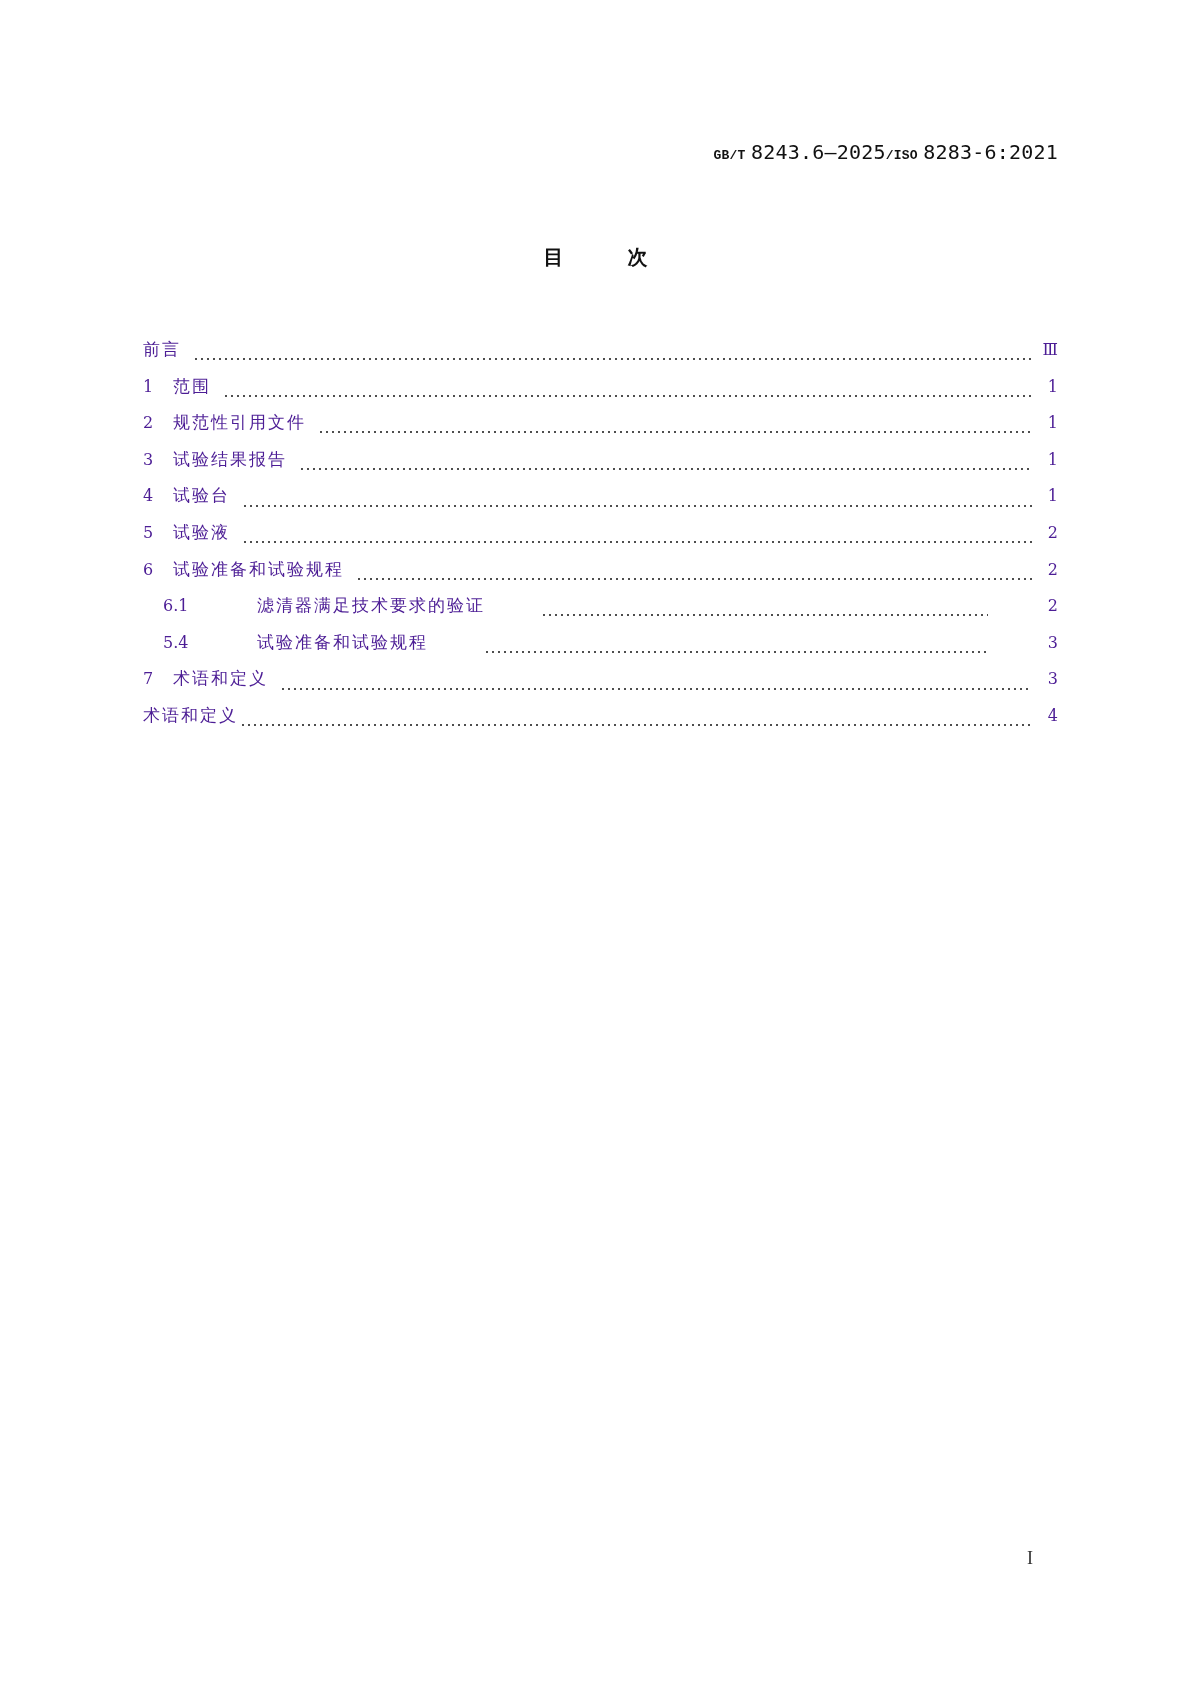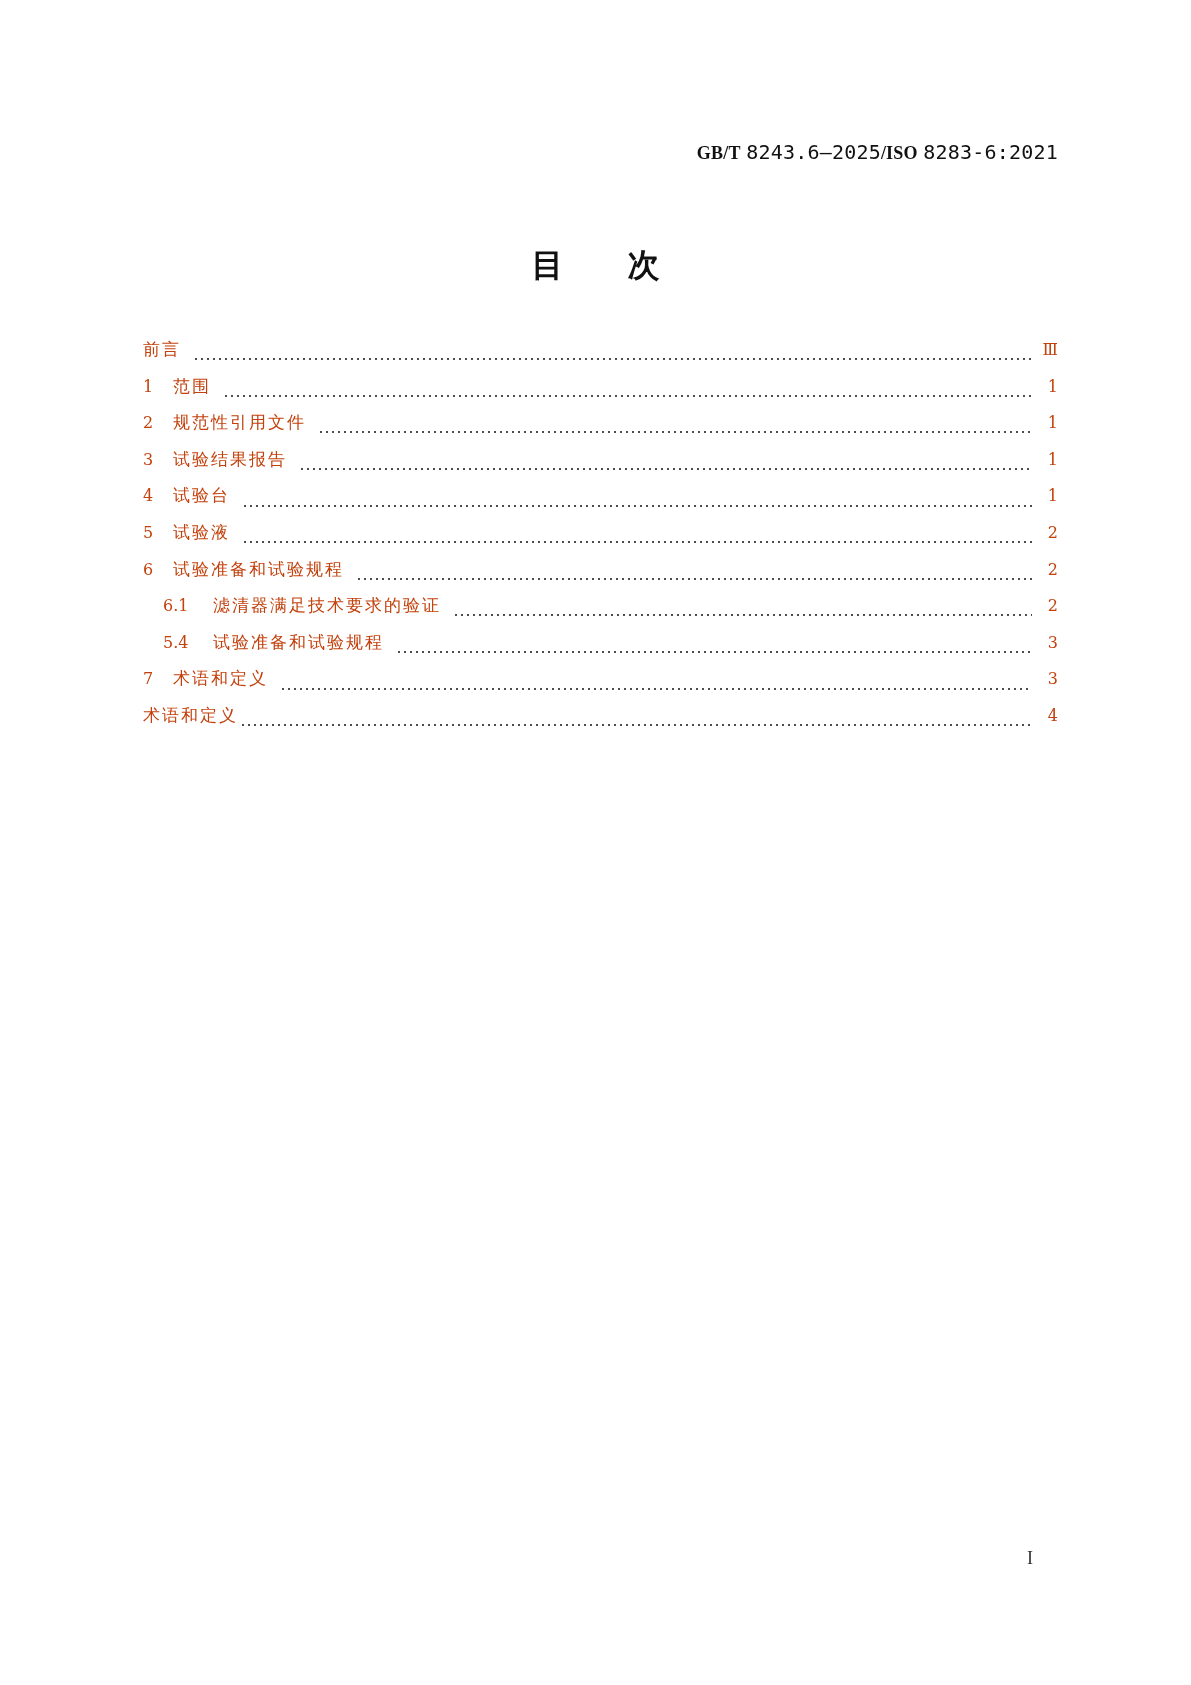--- a/index.html
+++ b/index.html
@@ -18,59 +18,60 @@
     .header {
       position: absolute;
       top: 140px;
       right: 133px;
       font-size: 17px;
       letter-spacing: 0.2px;
       white-space: nowrap;
       color: #111;
     }
     .header .bold {
-      font-family: Liberation Serif, serif;
+      font-family: Liberation Mono, monospace;
       font-weight: bold;
-      font-size: 18px;
+      font-size: 13px;
     }
     .header .mono {
       font-family: "DejaVu Sans Mono", "Liberation Mono", monospace;
       font-size: 20px;
     }
     .title {
       position: absolute;
       top: 244px;
       left: 0;
       width: 1191px;
       text-align: center;
       font-family: "DejaVu Sans", "Liberation Sans", sans-serif;
-      font-size: 32px;
+      font-size: 20px;
       font-weight: bold;
       letter-spacing: 0;
       color: #111;
     }
     .title span.gap {
       display: inline-block;
       width: 64px;
     }
     .toc {
       position: absolute;
       top: 338px;
       left: 143px;
       width: 915px;
     }
     .toc-row {
       display: flex;
       align-items: baseline;
       height: 36.6px;
       font-size: 17px;
-      color: #c2410c;
+      color: #4c1d95;
     }
     .toc-row.sub {
       padding-left: 20px;
+      gap: 44px;
     }
     .toc-num {
       display: inline-block;
       font-family: "DejaVu Serif", "Liberation Serif", serif;
       font-size: 16px;
       white-space: nowrap;
     }
     .toc-row:not(.sub) .toc-num { width: 30px; }
     .toc-row.sub .toc-num { width: 50px; }
     .toc-label {

